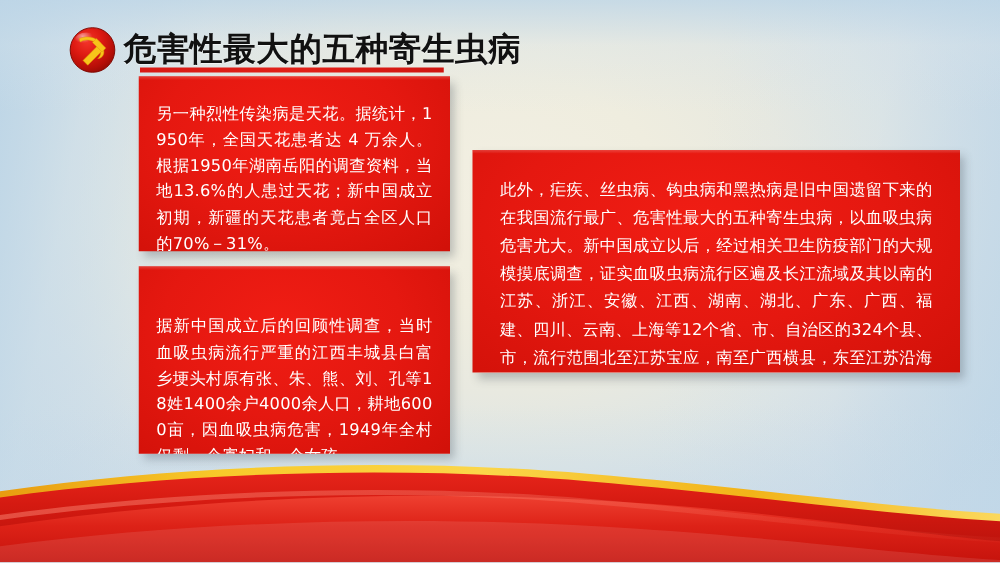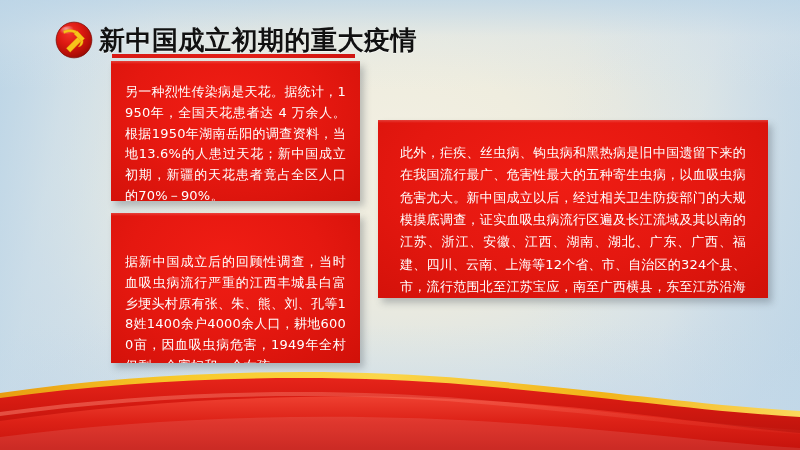--- a/index.html
+++ b/index.html
@@ -190,26 +190,26 @@
       <circle cx="50" cy="50" r="47" fill="none" stroke="#7e0903" stroke-width="2"></circle>
       <ellipse cx="37" cy="30" rx="24" ry="17" fill="url(#embShine)"></ellipse>
       <g fill="#f7c51a" stroke="#d99a06" stroke-width="1">
 
         <path d="M22 26 C 47 16, 72 28, 74 54 C 74 62, 68 68, 61 68 C 68 62, 69 53, 64 44 C 55 28, 36 25, 24 33 Z"></path>
 
         <path d="M30 72 L 62 40 L 72 50 L 40 82 Z"></path>
         <path d="M58 26 L 78 46 L 70 54 L 50 34 Z"></path>
       </g>
     </svg>
-    <div class="title-text">新中国成立初期的重大疫情</div>
+    <div class="title-text">危害性最大的五种寄生虫病</div>
   </div>
   <div class="title-underline"></div>
 
   <div class="panel" id="panel-smallpox">
-    <div class="panel-text">另一种烈性传染病是天花。据统计，1950年，全国天花患者达 4 万余人。根据1950年湖南岳阳的调查资料，当地13.6%的人患过天花；新中国成立初期，新疆的天花患者竟占全区人口的70%－90%。</div>
+    <div class="panel-text">另一种烈性传染病是天花。据统计，1950年，全国天花患者达 4 万余人。根据1950年湖南岳阳的调查资料，当地13.6%的人患过天花；新中国成立初期，新疆的天花患者竟占全区人口的70%－31%。</div>
   </div>
 
   <div class="panel" id="panel-schistosomiasis">
     <div class="panel-text">据新中国成立后的回顾性调查，当时血吸虫病流行严重的江西丰城县白富乡埂头村原有张、朱、熊、刘、孔等18姓1400余户4000余人口，耕地6000亩，因血吸虫病危害，1949年全村仅剩一个寡妇和一个女孩。</div>
   </div>
 
   <div class="panel" id="panel-parasites">
     <div class="panel-text">此外，疟疾、丝虫病、钩虫病和黑热病是旧中国遗留下来的在我国流行最广、危害性最大的五种寄生虫病，以血吸虫病危害尤大。新中国成立以后，经过相关卫生防疫部门的大规模摸底调查，证实血吸虫病流行区遍及长江流域及其以南的江苏、浙江、安徽、江西、湖南、湖北、广东、广西、福建、四川、云南、上海等12个省、市、自治区的324个县、市，流行范围北至江苏宝应，南至广西横县，东至江苏沿海地区，西至云南剑川。</div>
   </div>
 

